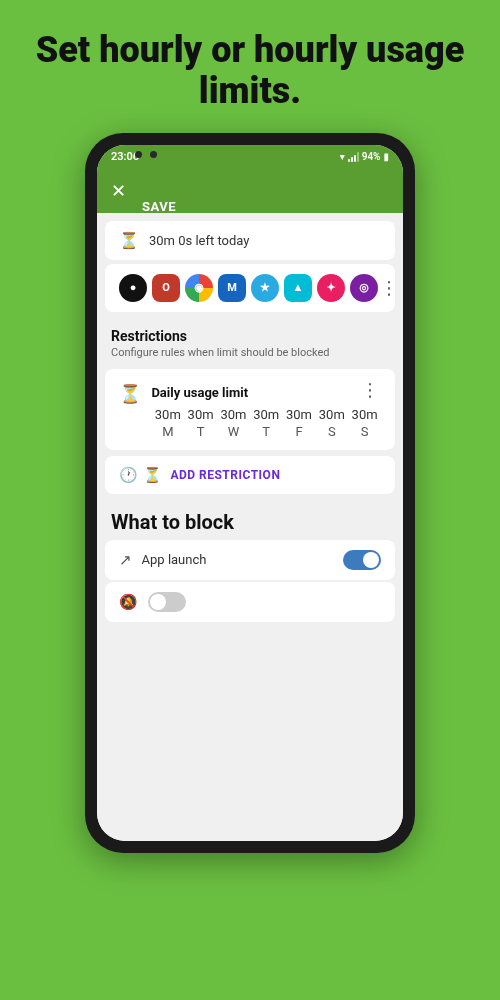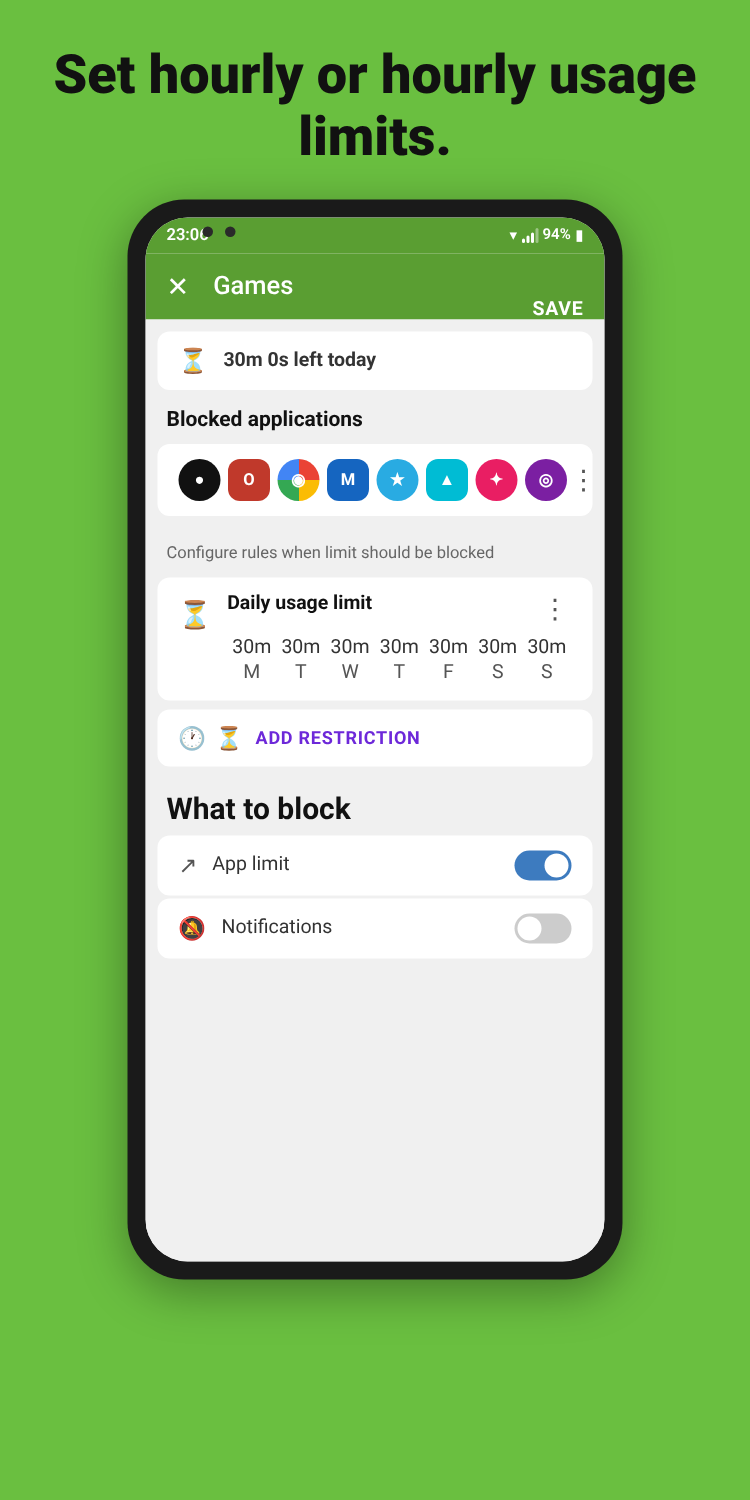--- a/index.html
+++ b/index.html
@@ -138,21 +138,21 @@
       gap: 10px;
     }
 
     .timer-icon {
       font-size: 16px;
     }
 
     .timer-text {
       font-size: 13px;
       color: #333;
-      font-weight: 700;
+      font-weight: 400;
     }
 
     .section-header {
       padding: 12px 14px 4px 14px;
       font-size: 14px;
       font-weight: 700;
       color: #111;
     }
 
     .apps-card {
@@ -212,21 +212,21 @@
       margin-top: 4px;
     }
 
     .daily-limit-content {
       flex: 1;
     }
 
     .daily-limit-header {
       display: flex;
       justify-content: space-between;
-      align-items: flex-start;
+      align-items: flex-end;
       gap: 44px;
     }
 
     .daily-limit-title {
       font-size: 13px;
       font-weight: 700;
       color: #111;
     }
 
     .daily-limit-grid {
@@ -409,50 +409,49 @@
           <div class="bar bar4"></div>
         </div>
 
         <span class="status-battery">94%</span>
         <span class="status-icon">▮</span>
       </div>
     </div>
 
     <div class="app-bar">
       <span class="app-bar-close">✕</span>
-      <span class="app-bar-title">Games</span>
       <span class="app-bar-save">SAVE</span>
     </div>
 
     <div class="screen-content">
 
       <div class="timer-card">
         <span class="timer-icon">⏳</span>
         <span class="timer-text">30m 0s left today</span>
       </div>
 
-      <div class="section-header">Blocked applications</div>
 
       <div class="apps-card">
         <div class="apps-row">
           <div class="app-icons-list">
             <div class="app-icon-content" style="background:#111111; border-radius:50%;">●</div>
             <div class="app-icon-content" style="background:#c0392b; border-radius:8px;">O</div>
             <div class="app-icon-content" style="background:conic-gradient(#EA4335 0deg 90deg, #FBBC04 90deg 180deg, #34A853 180deg 270deg, #4285F4 270deg 360deg); border-radius:50%;">◉</div>
             <div class="app-icon-content" style="background:#1565C0; border-radius:8px;">M</div>
             <div class="app-icon-content" style="background:#29ABE2; border-radius:50%;">★</div>
             <div class="app-icon-content" style="background:#00BCD4; border-radius:8px;">▲</div>
             <div class="app-icon-content" style="background:#E91E63; border-radius:50%;">✦</div>
             <div class="app-icon-content" style="background:#7B1FA2; border-radius:50%;">◎</div>
           </div>
           <span class="three-dots">⋮</span>
         </div>
       </div>
 
       <div class="restrictions-section">
+        <div class="restrictions-title">Restrictions</div>
         <div class="restrictions-subtitle">Configure rules when limit should be blocked</div>
       </div>
 
       <div class="daily-limit-card">
         <span class="hourglass-icon">⏳</span>
         <div class="daily-limit-content">
           <div class="daily-limit-header">
             <span class="daily-limit-title">Daily usage limit</span>
             <span class="three-dots">⋮</span>
           </div>
@@ -484,27 +483,26 @@
           <span class="clock-icon">🕐</span>
           <span class="hourglass-green">⏳</span>
         </div>
         <span class="add-restriction-text">ADD RESTRICTION</span>
       </div>
 
       <div class="what-to-block-section">What to block</div>
 
       <div class="toggle-row">
         <span class="toggle-icon" style="font-size:15px;">↗</span>
-        <span class="toggle-label">App limit</span>
+        <span class="toggle-label">App launch</span>
         <div class="toggle-switch on"></div>
       </div>
 
       <div class="toggle-row">
         <span class="toggle-icon" style="font-size:15px;">🔕</span>
-        <span class="toggle-label">Notifications</span>
         <div class="toggle-switch off"></div>
       </div>
 
     </div>
 
   </div>
 
 </div>
 
 </body></html>

